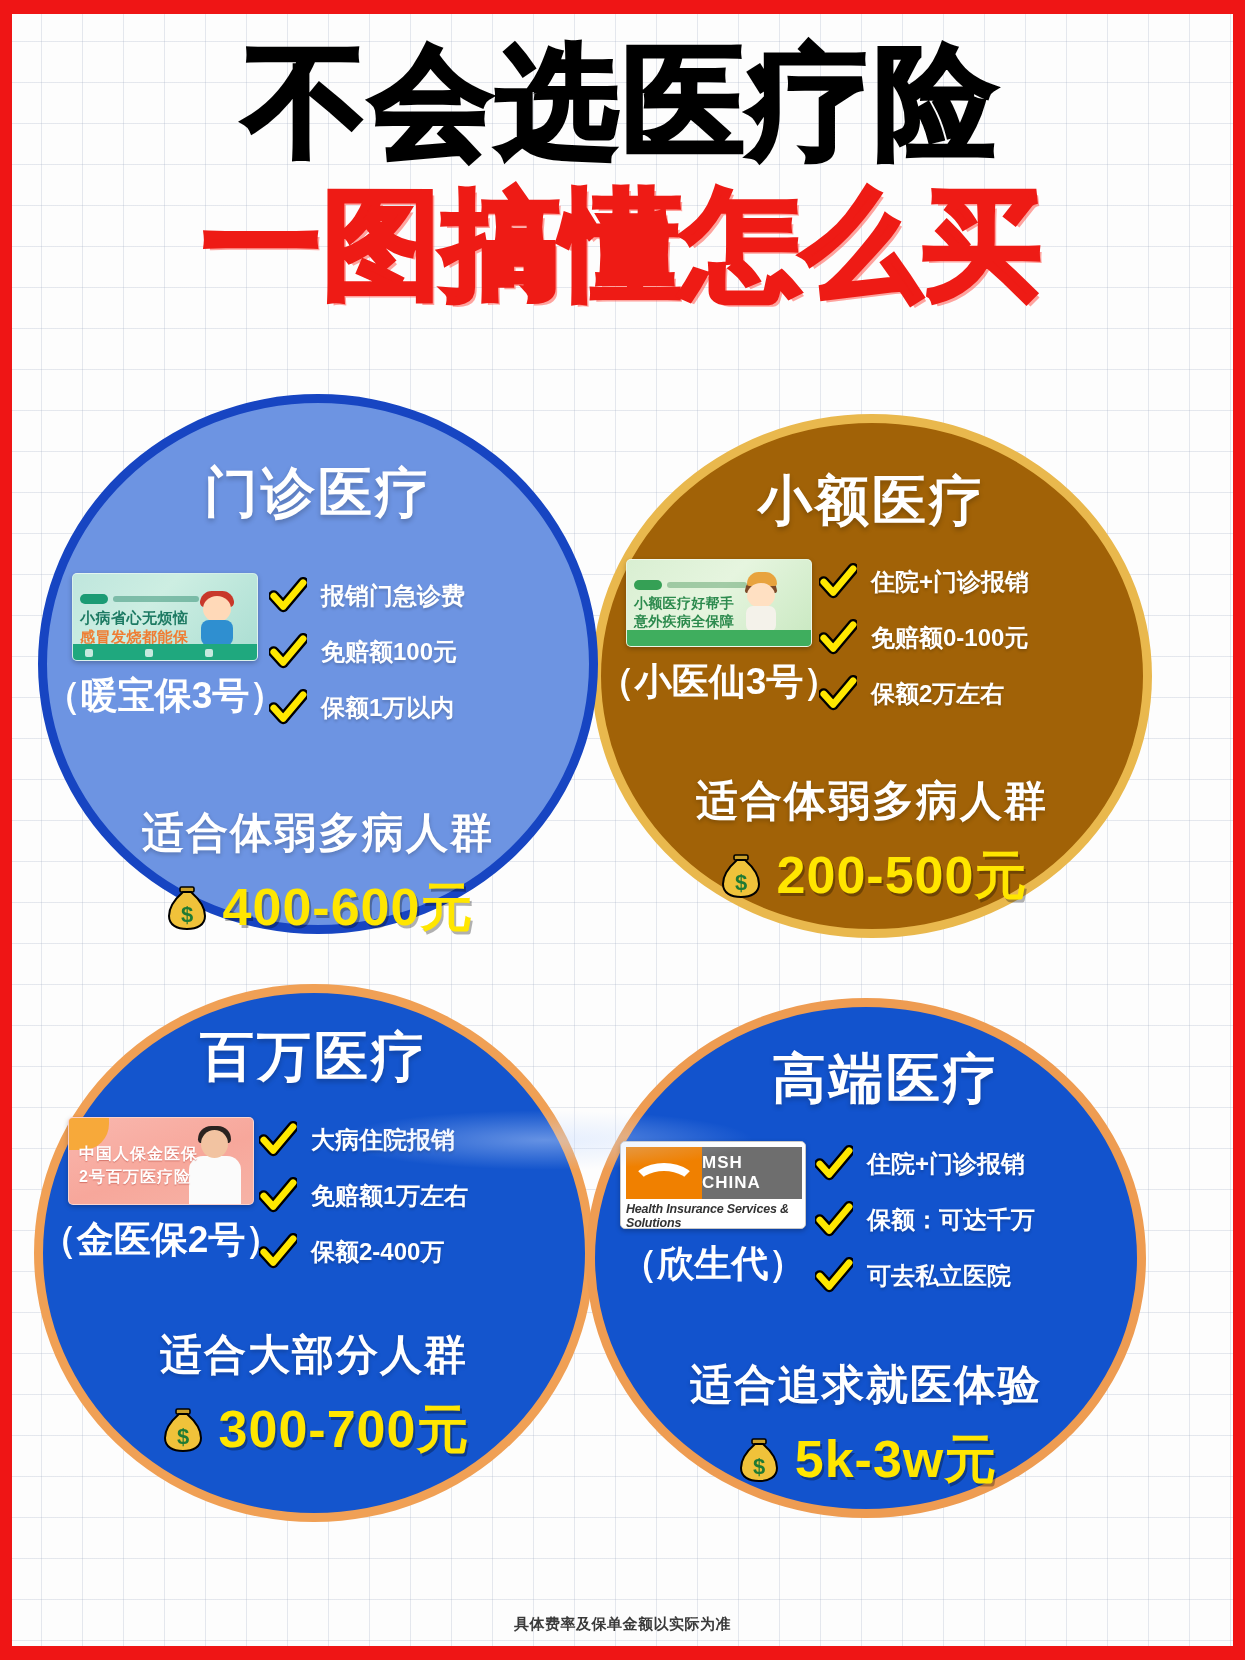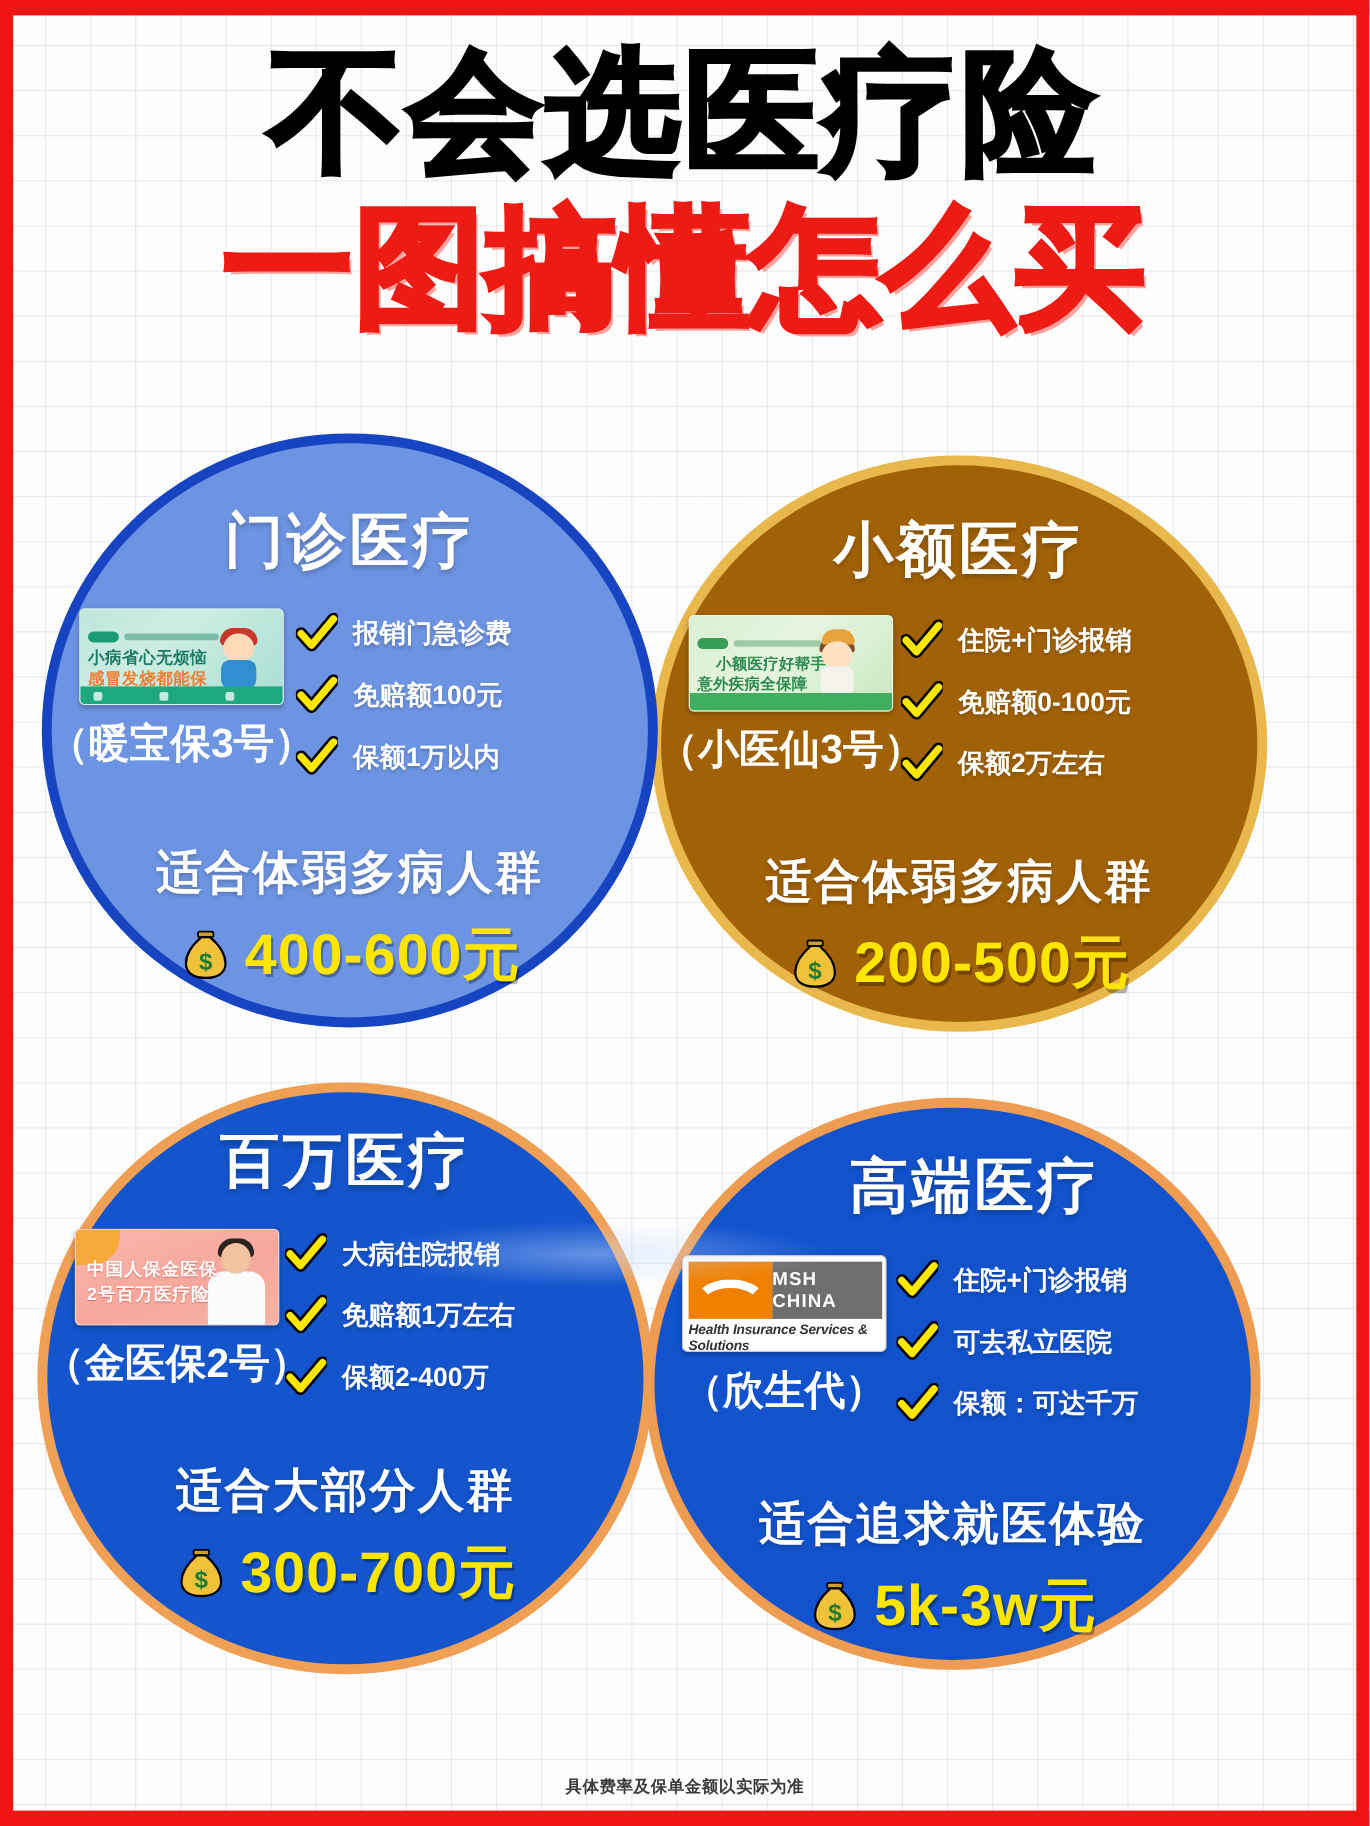--- a/index.html
+++ b/index.html
@@ -40,21 +40,21 @@
     -webkit-text-stroke:5px #ee1b15;
     text-shadow:4px 4px 0 rgba(255,90,80,.55);
   }
 
   
   .circle{
     position:absolute; border-radius:50%;
     display:flex; flex-direction:column; align-items:center;
   }
   #c1{left:38px;  top:394px;  width:560px; height:540px;
-      background:#6d94e2; border:9px solid #1745c2; z-index:4;}
+      background:#6d94e2; border:9px solid #1745c2; z-index:4;gap:20px;}
   #c2{left:592px; top:414px;  width:560px; height:524px;
       background:#a16207; border:9px solid #e9b84d; z-index:3;}
   #c3{left:34px;  top:984px;  width:560px; height:538px;
       background:#1455cd; border:9px solid #f0a055; z-index:3;}
   #c4{left:586px; top:998px;  width:560px; height:520px;
       background:#1253cd; border:9px solid #ee9c52; z-index:4;}
 
   .c-title{
     color:#ffffff; font-weight:900; letter-spacing:3px;
     font-size:54px; line-height:1;
@@ -94,21 +94,21 @@
   .t1 .t1-kid .head{position:absolute;left:14px;top:6px;width:28px;height:26px;border-radius:50%;background:#ffd9b8;}
   .t1 .t1-kid .hair{position:absolute;left:11px;top:1px;width:34px;height:16px;border-radius:17px 17px 6px 6px;background:#c8382a;}
   .t1 .t1-kid .body{position:absolute;left:12px;top:30px;width:32px;height:26px;border-radius:8px;background:#2f8fd0;}
   .t1 .t1-dots span{position:absolute;bottom:3px;width:8px;height:8px;border-radius:2px;background:rgba(255,255,255,.75);}
 
   
   .t2{background:linear-gradient(135deg,#d9efd2 0%,#e6f5df 45%,#c8e8c0 100%);}
   .t2 .t2-bar{position:absolute;left:0;bottom:0;width:100%;height:16px;background:#3fae5e;}
   .t2 .t2-pill{position:absolute;left:7px;top:20px;width:28px;height:10px;border-radius:5px;background:#35a055;}
   .t2 .t2-line{position:absolute;left:40px;top:22px;width:80px;height:6px;background:rgba(60,140,80,.40);border-radius:3px;}
-  .t2 .t2-h1{position:absolute;left:24px;top:35px;font-size:14px;font-weight:900;color:#2c8a4d;letter-spacing:.3px;}
+  .t2 .t2-h1{position:absolute;left:7px;top:35px;font-size:14px;font-weight:900;color:#2c8a4d;letter-spacing:.3px;}
   .t2 .t2-h2{position:absolute;left:7px;top:53px;font-size:14px;font-weight:900;color:#2c8a4d;letter-spacing:.3px;}
   .t2 .t2-kid{position:absolute;right:22px;top:12px;width:56px;height:64px;}
   .t2 .t2-kid .hat{position:absolute;left:14px;top:0;width:30px;height:14px;border-radius:15px 15px 3px 3px;background:#e8a33e;}
   .t2 .t2-kid .head{position:absolute;left:14px;top:11px;width:28px;height:25px;border-radius:50%;background:#ffe0c2;}
   .t2 .t2-kid .hair{position:absolute;left:12px;top:8px;width:32px;height:13px;border-radius:16px 16px 4px 4px;background:#7b4a29;}
   .t2 .t2-kid .body{position:absolute;left:13px;top:34px;width:30px;height:26px;border-radius:7px;background:#f4f2ea;}
 
   
   .t3{background:linear-gradient(160deg,#f9b7ae 0%,#f7a79b 55%,#f6b3a6 100%);}
   .t3 .t3-corner{position:absolute;left:0;top:0;width:40px;height:32px;background:#f7a93a;border-radius:0 0 26px 0;}
@@ -396,28 +396,28 @@
           <path d="M5 20 L15 31 L36 6" fill="none" stroke="#000" stroke-width="12" stroke-linecap="round" stroke-linejoin="round"></path>
           <path d="M5 20 L15 31 L36 6" fill="none" stroke="#ffe800" stroke-width="7" stroke-linecap="round" stroke-linejoin="round"></path>
         </svg>
         <span class="bullet-txt">住院+门诊报销</span>
       </div>
       <div class="bullet">
         <svg class="check" viewBox="0 0 40 40">
           <path d="M5 20 L15 31 L36 6" fill="none" stroke="#000" stroke-width="12" stroke-linecap="round" stroke-linejoin="round"></path>
           <path d="M5 20 L15 31 L36 6" fill="none" stroke="#ffe800" stroke-width="7" stroke-linecap="round" stroke-linejoin="round"></path>
         </svg>
+        <span class="bullet-txt">保额：可达千万</span>
+      </div>
+      <div class="bullet">
+        <svg class="check" viewBox="0 0 40 40">
+          <path d="M5 20 L15 31 L36 6" fill="none" stroke="#000" stroke-width="12" stroke-linecap="round" stroke-linejoin="round"></path>
+          <path d="M5 20 L15 31 L36 6" fill="none" stroke="#ffe800" stroke-width="7" stroke-linecap="round" stroke-linejoin="round"></path>
+        </svg>
         <span class="bullet-txt">可去私立医院</span>
-      </div>
-      <div class="bullet">
-        <svg class="check" viewBox="0 0 40 40">
-          <path d="M5 20 L15 31 L36 6" fill="none" stroke="#000" stroke-width="12" stroke-linecap="round" stroke-linejoin="round"></path>
-          <path d="M5 20 L15 31 L36 6" fill="none" stroke="#ffe800" stroke-width="7" stroke-linecap="round" stroke-linejoin="round"></path>
-        </svg>
-        <span class="bullet-txt">保额：可达千万</span>
       </div>
     </div>
   </div>
 
   <div class="c-foot">
     <div class="audience">适合追求就医体验</div>
     <div class="price-row">
       <svg class="moneybag" viewBox="0 0 48 48">
         <rect x="17" y="3" width="14" height="5" rx="1.5" fill="#caa02a" stroke="#000" stroke-width="1.6"></rect>
         <path d="M20 8 C12 15 6 24 6 32 C6 41 14 45 24 45 C34 45 42 41 42 32 C42 24 36 15 28 8 Z" fill="#f0c23a" stroke="#000" stroke-width="2"></path>

